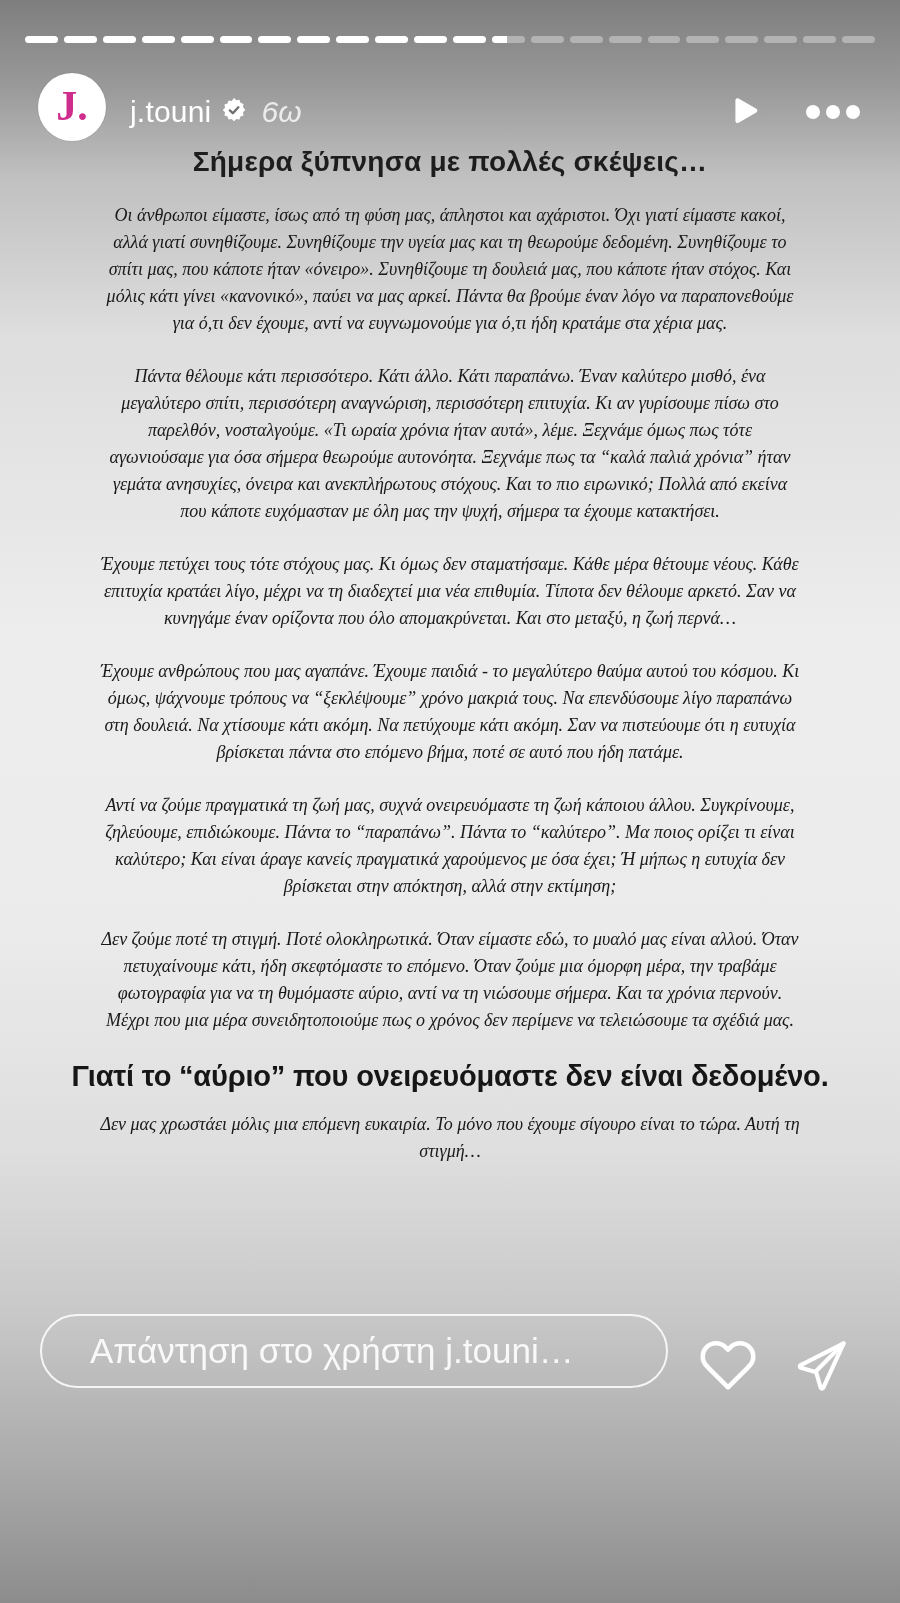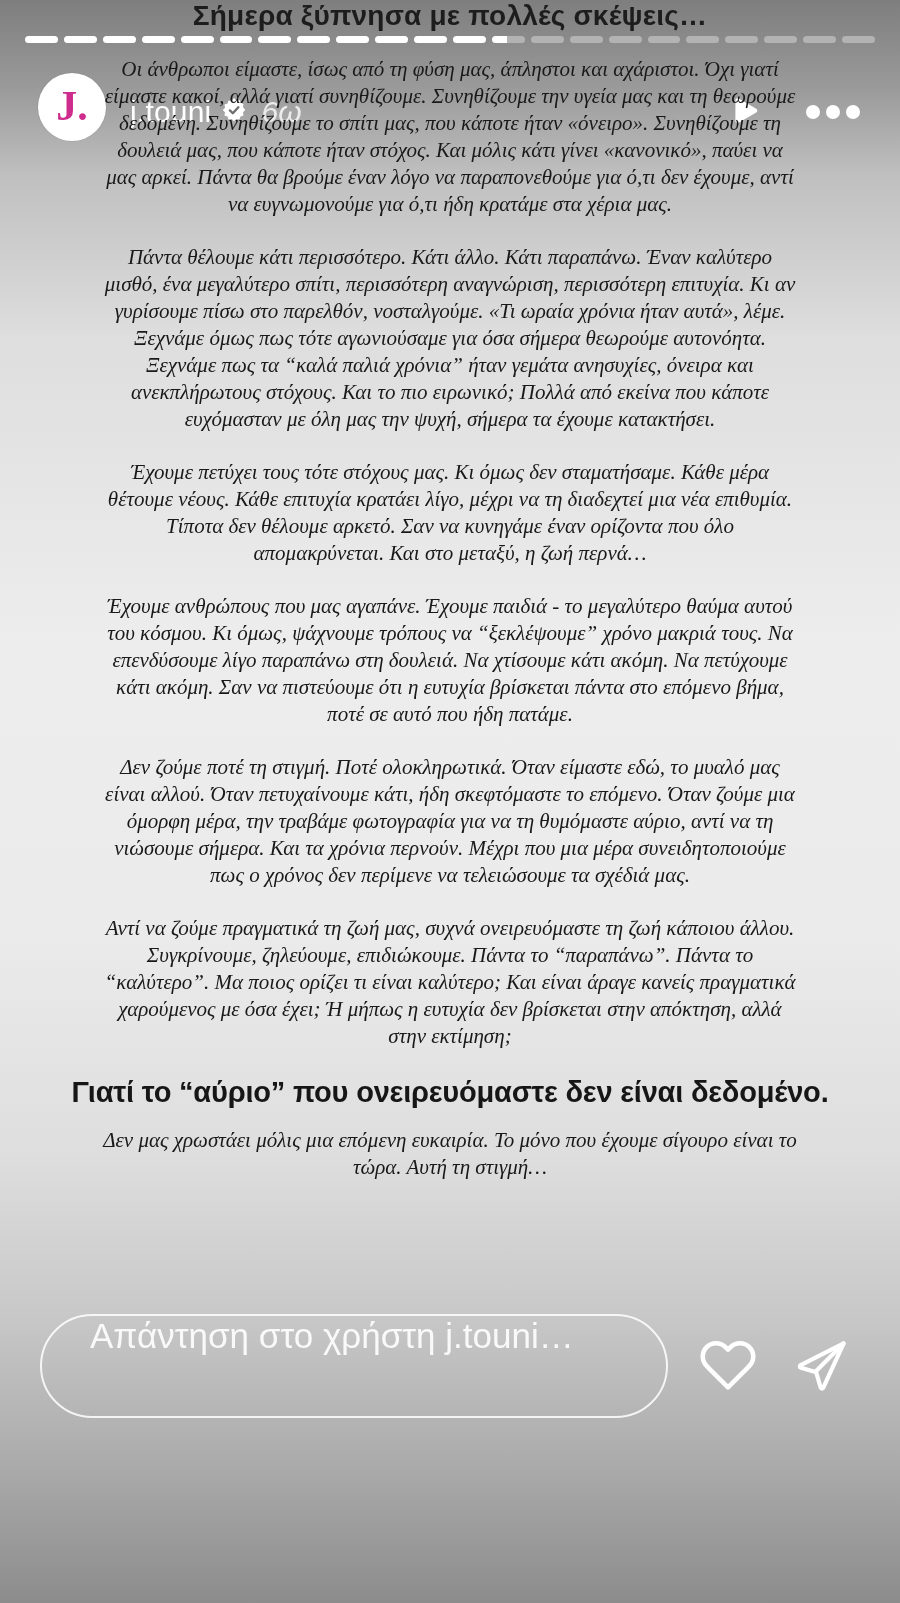--- a/index.html
+++ b/index.html
@@ -53,56 +53,57 @@
     position:absolute;right:40px;top:92px;
     display:flex;align-items:center;gap:44px;
   }
   .play-btn svg{display:block;}
   .more-btn{display:flex;gap:6px;align-items:center;padding-top:12px;}
   .more-dot{width:14px;height:14px;border-radius:50%;background:#ffffff;}
 
   
   .content{
     position:absolute;top:0;left:0;right:0;
+    padding-top:146px;
     text-align:center;
   }
   .title{
     margin:0;
     font-size:28px;font-weight:700;color:#1d1d1d;
     letter-spacing:.2px;
   }
   .text-col{
     width:700px;margin:24px auto 0;
   }
   .body-para{
     margin:0 0 26px;
     font-family:"Liberation Serif","DejaVu Serif",serif;
     font-style:italic;
-    font-size:21px;line-height:27px;
+    font-size:18px;line-height:27px;
     color:#191919;
     white-space:pre-line;
   }
   .highlight{
     margin:12px auto 18px;width:840px;
     font-size:29px;font-weight:700;color:#161616;
     letter-spacing:-0.2px;
   }
   .closing{
     width:720px;margin:0 auto;
   }
 
   
   .footer{position:absolute;left:0;right:0;bottom:0;height:160px;z-index:5;}
   .reply-pill{
     position:absolute;left:40px;top:-129px;
-    width:628px;height:104px;
+    width:628px;height:74px;
     border:2.5px solid rgba(255,255,255,0.85);
     border-radius:54px;
     box-sizing:border-box;
-    display:flex;
+    display:flex;align-items:center;
     padding-left:48px;
   }
   .reply-placeholder{
     color:rgba(255,255,255,0.9);
     font-size:35px;
     white-space:nowrap;overflow:hidden;
   }
   .icon-btn{position:absolute;background:none;border:none;padding:0;cursor:pointer;}
   .heart-btn{left:699px;top:-107px;}
   .share-btn{left:793px;top:-105px;}
@@ -163,22 +164,22 @@
     </div>
   </div>
 
   <div class="content">
     <h1 class="title">Σήμερα ξύπνησα με πολλές σκέψεις…</h1>
     <div class="text-col" id="text-col">
         <p class="body-para">Οι άνθρωποι είμαστε, ίσως από τη φύση μας, άπληστοι και αχάριστοι. Όχι γιατί είμαστε κακοί, αλλά γιατί συνηθίζουμε. Συνηθίζουμε την υγεία μας και τη θεωρούμε δεδομένη. Συνηθίζουμε το σπίτι μας, που κάποτε ήταν «όνειρο». Συνηθίζουμε τη δουλειά μας, που κάποτε ήταν στόχος. Και μόλις κάτι γίνει «κανονικό», παύει να μας αρκεί. Πάντα θα βρούμε έναν λόγο να παραπονεθούμε για ό,τι δεν έχουμε, αντί να ευγνωμονούμε για ό,τι ήδη κρατάμε στα χέρια μας.</p>
         <p class="body-para">Πάντα θέλουμε κάτι περισσότερο. Κάτι άλλο. Κάτι παραπάνω. Έναν καλύτερο μισθό, ένα μεγαλύτερο σπίτι, περισσότερη αναγνώριση, περισσότερη επιτυχία. Κι αν γυρίσουμε πίσω στο παρελθόν, νοσταλγούμε. «Τι ωραία χρόνια ήταν αυτά», λέμε. Ξεχνάμε όμως πως τότε αγωνιούσαμε για όσα σήμερα θεωρούμε αυτονόητα. Ξεχνάμε πως τα “καλά παλιά χρόνια” ήταν γεμάτα ανησυχίες, όνειρα και ανεκπλήρωτους στόχους. Και το πιο ειρωνικό; Πολλά από εκείνα που κάποτε ευχόμασταν με όλη μας την ψυχή, σήμερα τα έχουμε κατακτήσει.</p>
         <p class="body-para">Έχουμε πετύχει τους τότε στόχους μας. Κι όμως δεν σταματήσαμε. Κάθε μέρα θέτουμε νέους. Κάθε επιτυχία κρατάει λίγο, μέχρι να τη διαδεχτεί μια νέα επιθυμία. Τίποτα δεν θέλουμε αρκετό. Σαν να κυνηγάμε έναν ορίζοντα που όλο απομακρύνεται. Και στο μεταξύ, η ζωή περνά…</p>
         <p class="body-para">Έχουμε ανθρώπους που μας αγαπάνε. Έχουμε παιδιά - το μεγαλύτερο θαύμα αυτού του κόσμου. Κι όμως, ψάχνουμε τρόπους να “ξεκλέψουμε” χρόνο μακριά τους. Να επενδύσουμε λίγο παραπάνω στη δουλειά. Να χτίσουμε κάτι ακόμη. Να πετύχουμε κάτι ακόμη. Σαν να πιστεύουμε ότι η ευτυχία βρίσκεται πάντα στο επόμενο βήμα, ποτέ σε αυτό που ήδη πατάμε.</p>
+        <p class="body-para">Αντί να ζούμε πραγματικά τη ζωή μας, συχνά ονειρευόμαστε τη ζωή κάποιου άλλου. Συγκρίνουμε, ζηλεύουμε, επιδιώκουμε. Πάντα το “παραπάνω”. Πάντα το “καλύτερο”. Μα ποιος ορίζει τι είναι καλύτερο; Και είναι άραγε κανείς πραγματικά χαρούμενος με όσα έχει; Ή μήπως η ευτυχία δεν βρίσκεται στην απόκτηση, αλλά στην εκτίμηση;</p>
         <p class="body-para">Δεν ζούμε ποτέ τη στιγμή. Ποτέ ολοκληρωτικά. Όταν είμαστε εδώ, το μυαλό μας είναι αλλού. Όταν πετυχαίνουμε κάτι, ήδη σκεφτόμαστε το επόμενο. Όταν ζούμε μια όμορφη μέρα, την τραβάμε φωτογραφία για να τη θυμόμαστε αύριο, αντί να τη νιώσουμε σήμερα. Και τα χρόνια περνούν. Μέχρι που μια μέρα συνειδητοποιούμε πως ο χρόνος δεν περίμενε να τελειώσουμε τα σχέδιά μας.</p>
-        <p class="body-para">Αντί να ζούμε πραγματικά τη ζωή μας, συχνά ονειρευόμαστε τη ζωή κάποιου άλλου. Συγκρίνουμε, ζηλεύουμε, επιδιώκουμε. Πάντα το “παραπάνω”. Πάντα το “καλύτερο”. Μα ποιος ορίζει τι είναι καλύτερο; Και είναι άραγε κανείς πραγματικά χαρούμενος με όσα έχει; Ή μήπως η ευτυχία δεν βρίσκεται στην απόκτηση, αλλά στην εκτίμηση;</p>
       </div>
     <div class="highlight">Γιατί το “αύριο” που ονειρευόμαστε δεν είναι δεδομένο.</div>
     <p class="body-para closing">Δεν μας χρωστάει μόλις μια επόμενη ευκαιρία. Το μόνο που έχουμε σίγουρο είναι το τώρα. Αυτή τη στιγμή…</p>
   </div>
 
   <div class="footer">
     <div class="reply-pill">
       <span class="reply-placeholder">Απάντηση στο χρήστη j.touni…</span>
     </div>
     <button class="icon-btn heart-btn">

